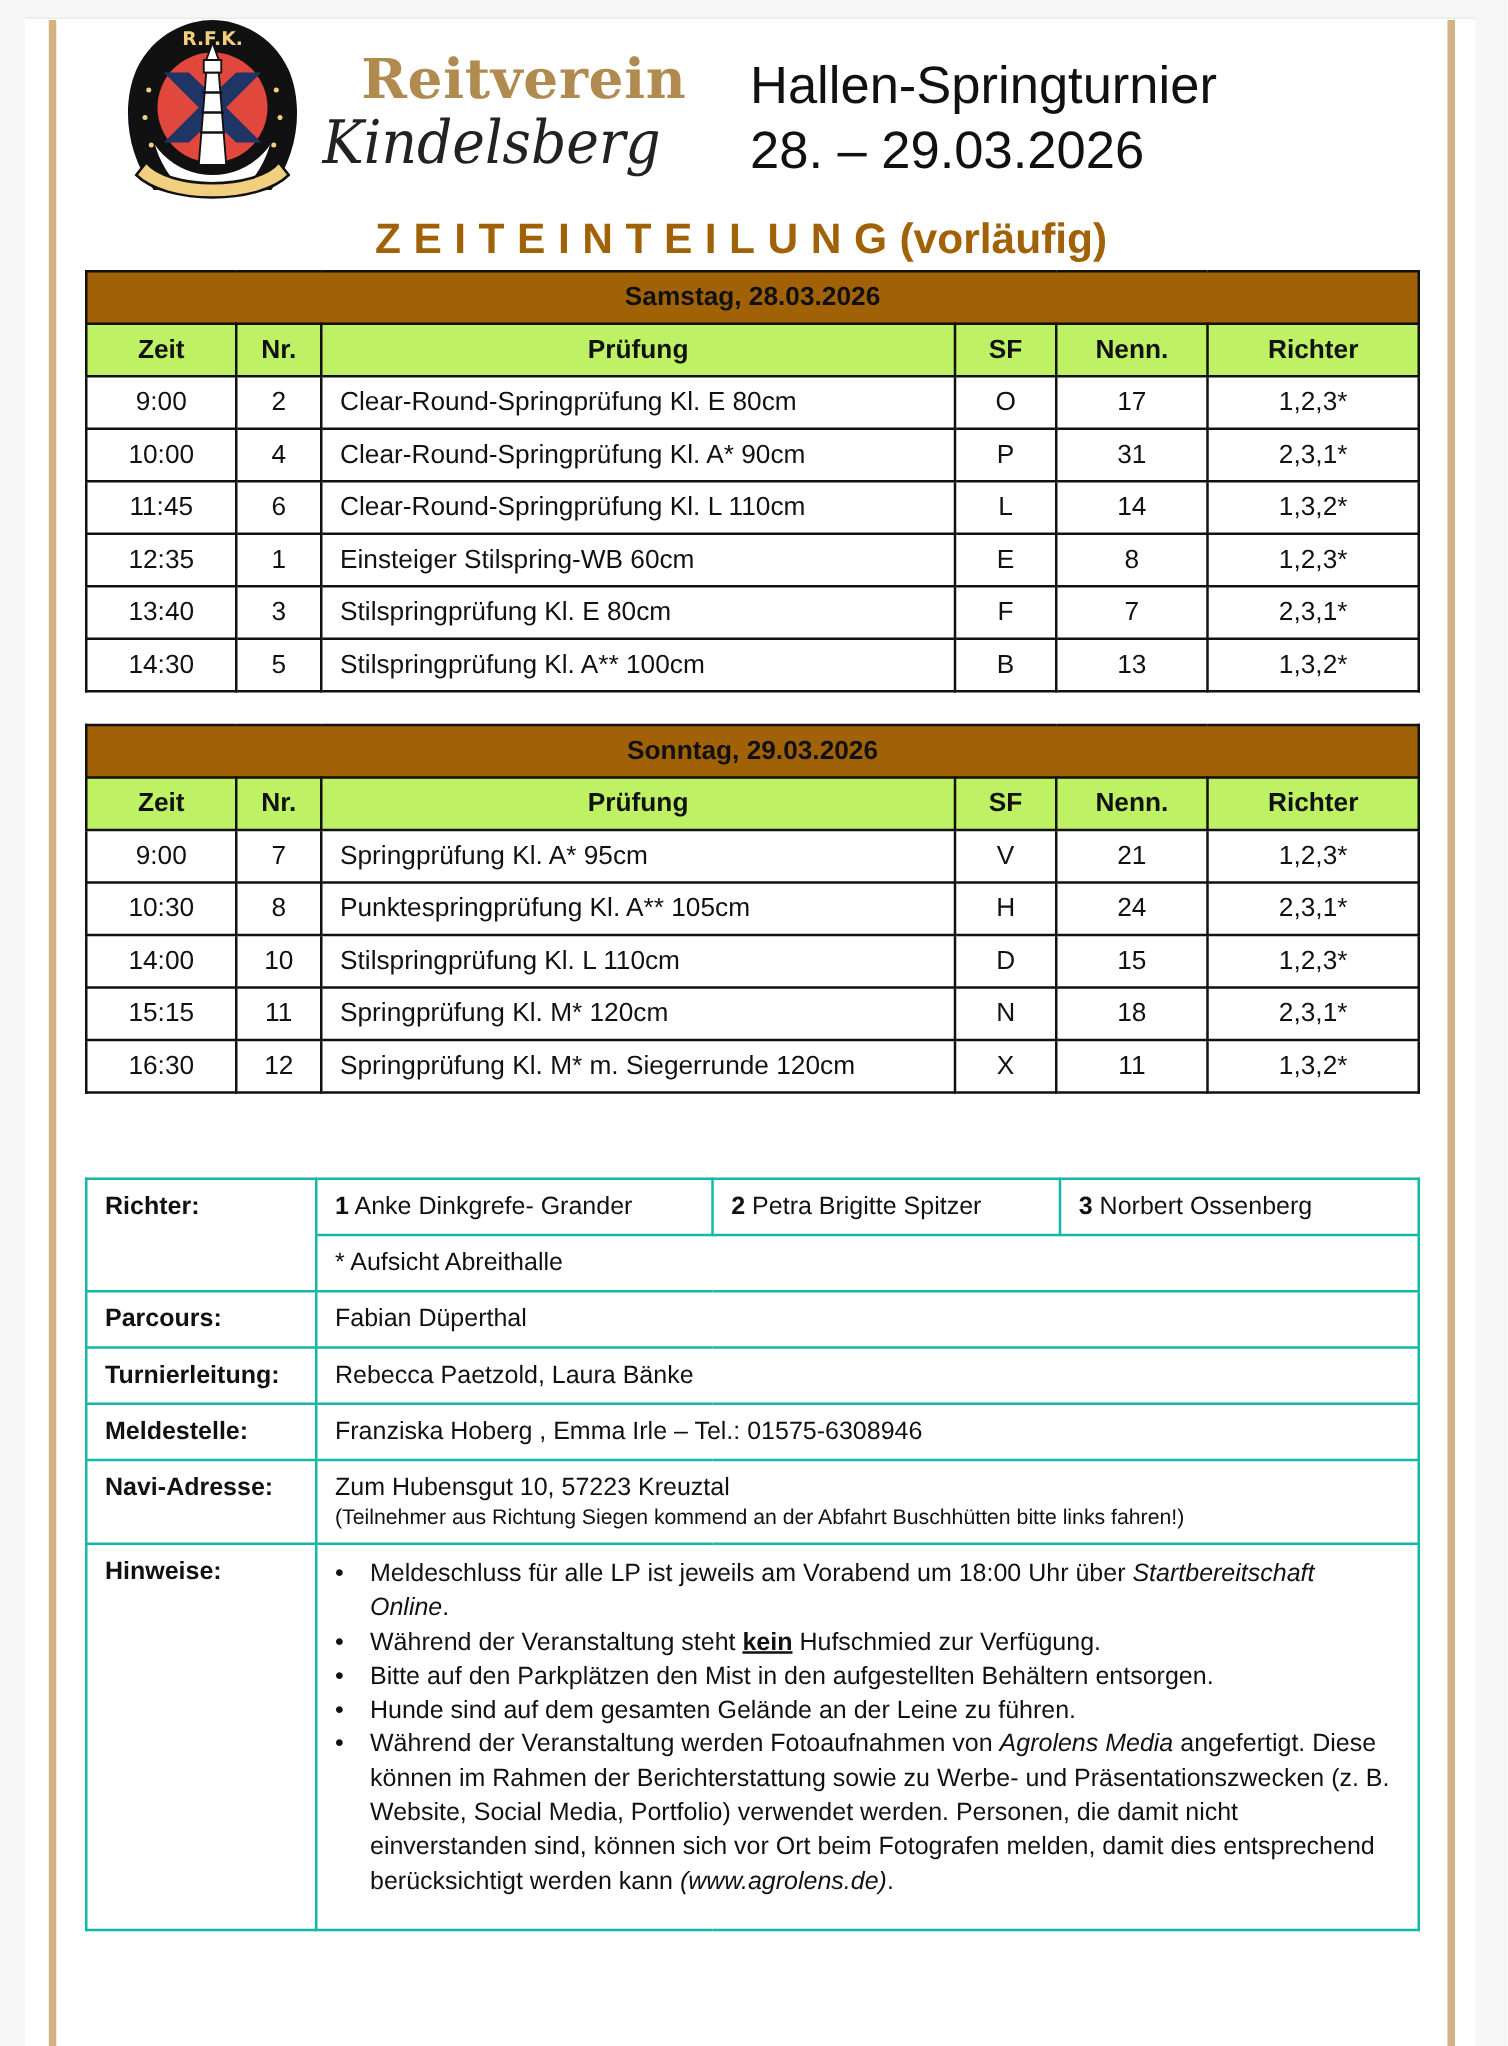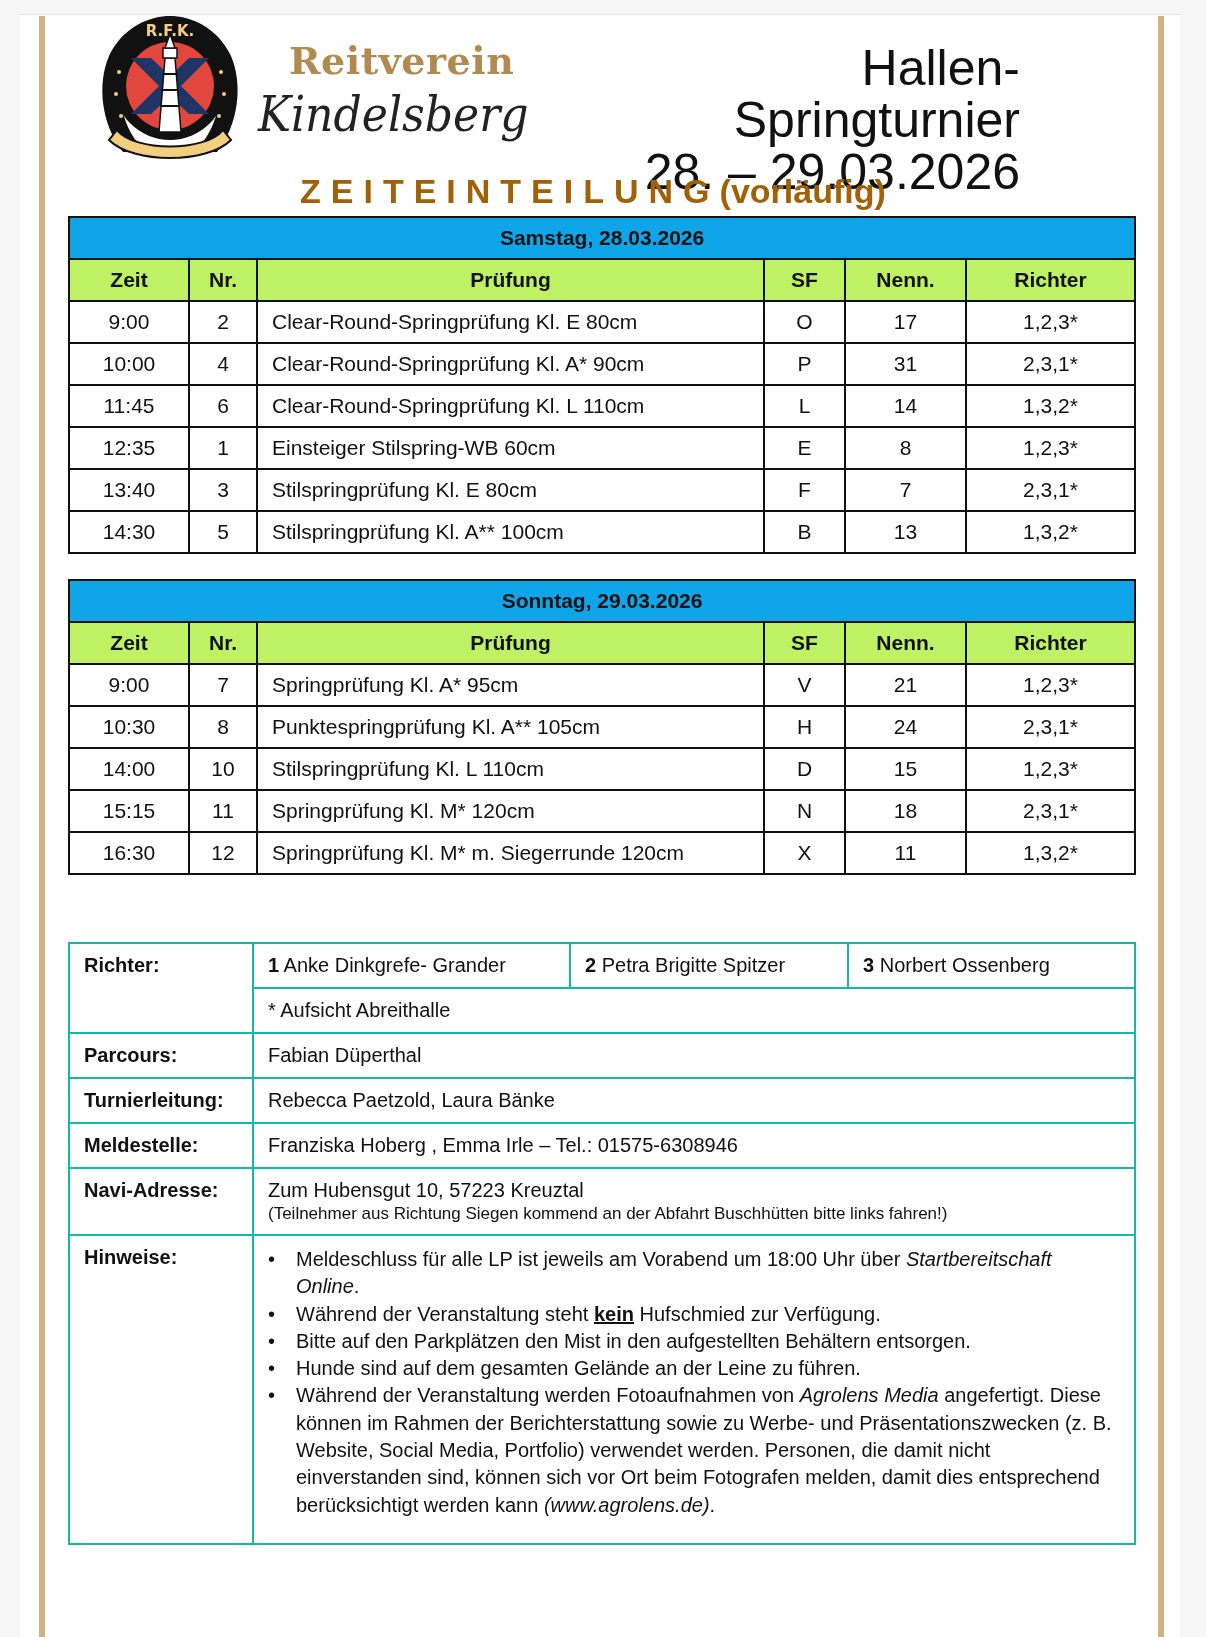--- a/index.html
+++ b/index.html
@@ -12,43 +12,43 @@
   .rule-left, .rule-right {
     position: absolute; top: 16px; width: 6px; height: 1621px; background: #d1b384;
   }
   .rule-left { left: 39px; }
   .rule-right { left: 1158px; }
 
   
   .logo { position: absolute; left: 95px; top: 14px; width: 150px; height: 150px; }
   .club-name-1 {
     position: absolute; left: 289px; top: 38px; font-family: "DejaVu Serif", serif;
-    font-weight: bold; font-size: 38px; color: #b18a4f; letter-spacing: 0.5px;
+    font-weight: bold; font-size: 44px; color: #b18a4f; letter-spacing: 0.5px;
   }
   .club-name-2 {
     position: absolute; left: 258px; top: 86px; font-family: "DejaVu Serif", serif;
     font-style: italic; font-size: 48px; color: #222; letter-spacing: 0px; font-weight: normal;
     transform: scaleX(0.92); transform-origin: left;
   }
   .event-title {
-    position: absolute; left: 600px; top: 42px; width: 420px; text-align: right;
-    font-size: 50px; line-height: 52px; color: #111;
+    position: absolute; left: 600px; top: 42px; width: 420px; text-align: left;
+    font-size: 42px; line-height: 52px; color: #111;
   }
   .doc-title {
     position: absolute; left: 300px; top: 172px; font-size: 34px; font-weight: bold; color: #a16207;
   }
   .doc-title .spaced { letter-spacing: 10px; }
 
   
   table.sched {
     position: absolute; left: 68px; width: 1066px; border-collapse: collapse;
     font-size: 21px; table-layout: fixed;
   }
   table.sched td, table.sched th { border: 2px solid #111; height: 42px; text-align: center; vertical-align: middle; }
-  table.sched th.day { background: #0ea5e9; font-weight: bold; font-size: 21px; }
+  table.sched th.day { background: #a16207; font-weight: bold; font-size: 21px; }
   table.sched th.col { font-weight: bold; background: #bef264; }
   table.sched td.name { text-align: left; padding-left: 14px; }
   .t1 { top: 216px; }
   .t2 { top: 579px; }
 
   
   table.info {
     position: absolute; left: 68px; top: 942px; width: 1066px; border-collapse: collapse;
     font-size: 20px; table-layout: fixed;
   }

